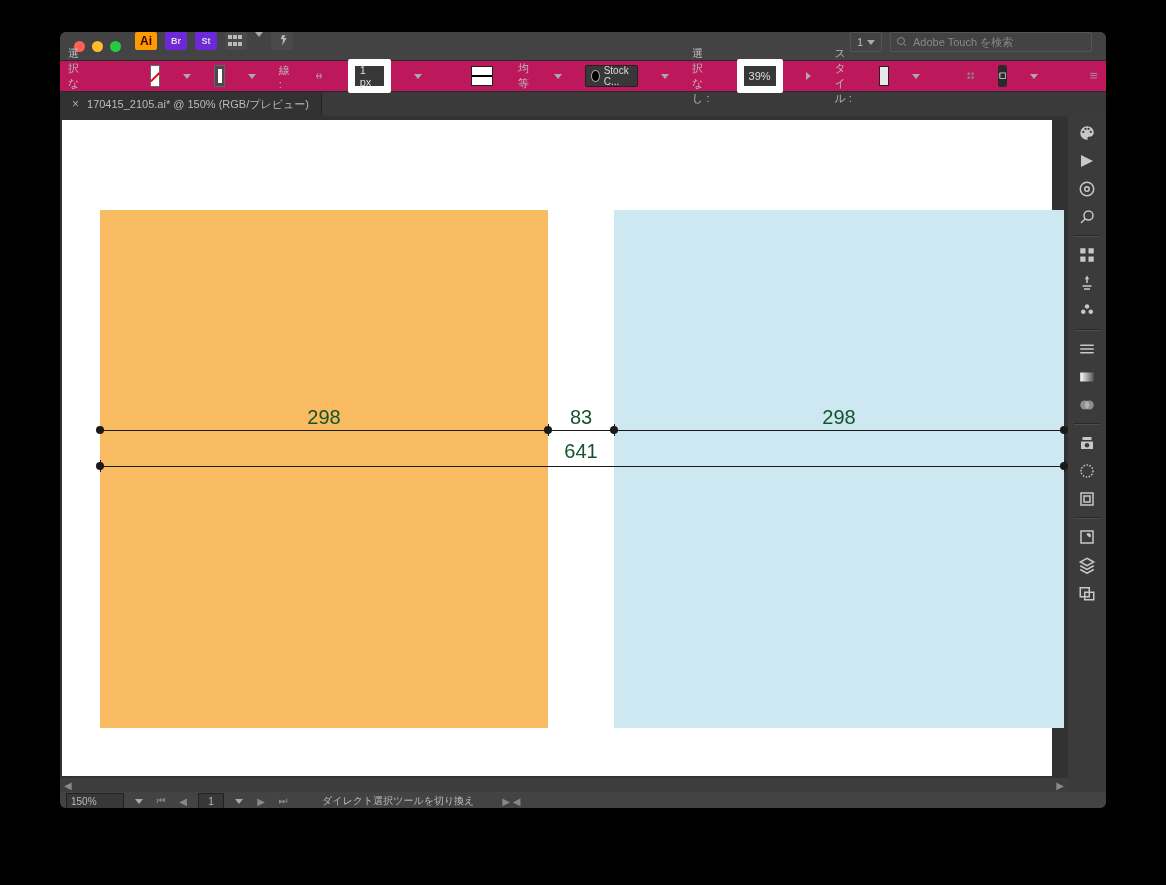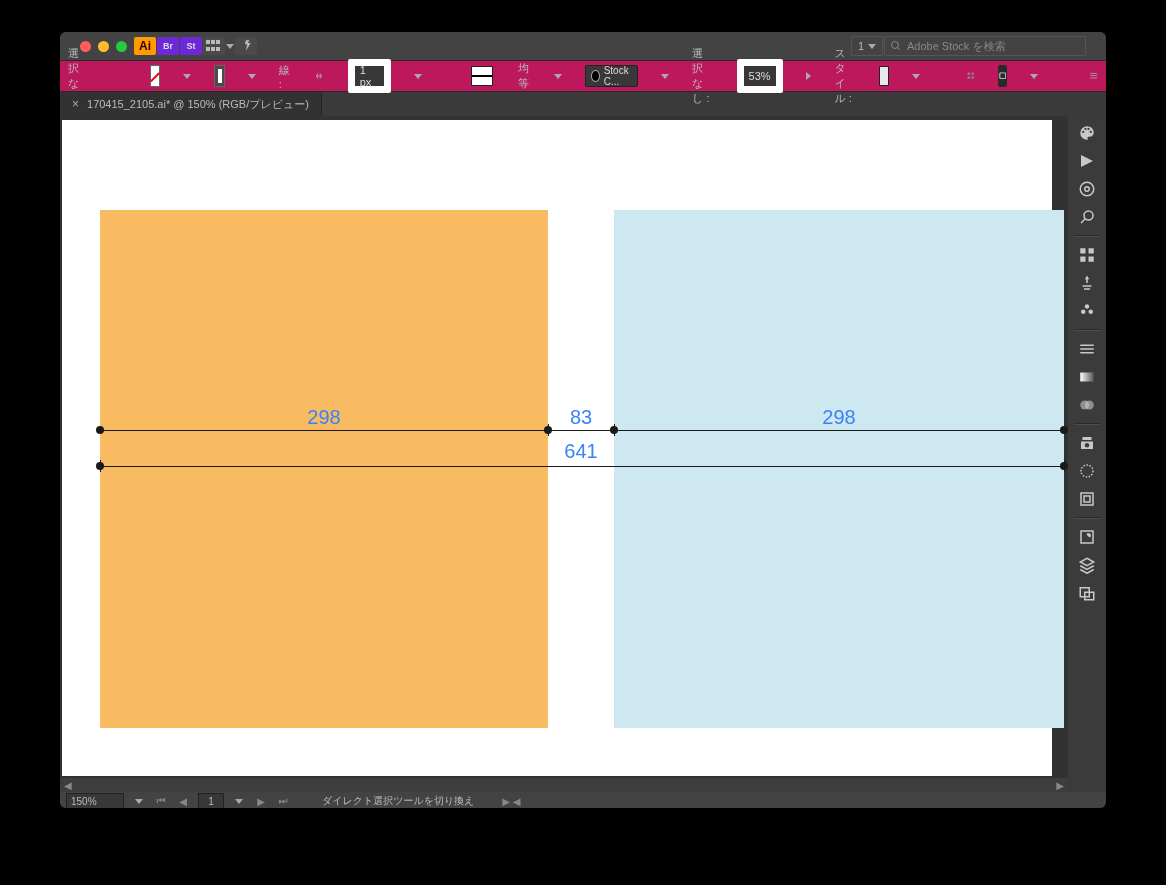--- a/index.html
+++ b/index.html
@@ -1,17 +1,17 @@
 <!DOCTYPE html>
 <html><head>
 <meta charset="utf-8">
 <style>
 html,body{margin:0;padding:0;width:1166px;height:885px;background:#000;font-family:"Helvetica Neue",Arial,sans-serif;font-size:12px;color:#ccc;overflow:hidden}
 .window{position:absolute;left:60px;top:32px;width:1046px;height:776px;background:#323232;border-radius:6px;box-shadow:0 10px 40px rgba(0,0,0,.6);overflow:hidden}
-.titlebar{height:28px;background:#434343;display:flex;align-items:center;padding:0 20px;gap:1px}
+.titlebar{height:28px;background:#434343;display:flex;padding:0 14px;gap:8px}
 .traffic{display:flex;gap:7px;align-items:center}
 .tl{width:11px;height:11px;border-radius:50%}
 .tl.red{background:#ff5f56}
 .tl.yel{background:#ffbd2e}
 .tl.grn{background:#27c93f}
 .ai-logo{width:22px;height:18px;background:#ff9a00;border-radius:2px;display:flex;align-items:center;justify-content:center;color:#330000;font-weight:700;font-size:12px;margin-left:6px}
 .topicon{width:22px;height:18px;background:#6d28d9;border-radius:2px;display:flex;align-items:center;justify-content:center;font-size:9px;color:#ddd;font-weight:700}
 .topicon.dark{background:#4a4a4a}
 .sq6{display:flex;flex-wrap:wrap;width:16px;height:12px;gap:1px}
 .sq6 span{width:4px;height:4px;background:#bbb}
@@ -43,21 +43,21 @@
 .rect{position:absolute;top:90px;height:518px}
 .rect.or{left:38px;width:448px;background:#f9bb62}
 .rect.bl{left:552px;width:450px;background:#cde8f1}
 .mline{position:absolute;left:0;height:0;border-top:1.5px solid #1a1a1a}
 .m1{top:310px;left:38px;width:448px}
 .m2{top:310px;left:486px;width:66px}
 .m3{top:310px;left:552px;width:450px}
 .m4{top:346px;left:38px;width:964px}
 .anch{width:8px;height:8px;background:#1a1a1a;border-radius:50%;position:absolute;transform:translate(-50%,-50%)}
 .vcap{position:absolute;width:0;height:12px;border-left:1.5px solid #1a1a1a;transform:translateY(-50%)}
-.mlabel{position:absolute;color:#3b82f6;font-size:20px;font-family:Arial,sans-serif;transform:translate(-50%,0)}
+.mlabel{position:absolute;color:#14532d;font-size:20px;font-family:Arial,sans-serif;transform:translate(-50%,0)}
 .scrollH{position:absolute;left:0;right:0;bottom:0;height:14px;background:#3d3d3d;display:flex;align-items:center;justify-content:space-between;padding:0 4px}
 .scrollH .arr{color:#888;font-size:10px}
 .sidepanel{width:38px;background:#3b3b3b;display:flex;flex-direction:column;align-items:center;padding-top:4px;gap:2px}
 .pbtn{width:30px;height:26px;display:flex;align-items:center;justify-content:center;color:#c8c8c8;border-radius:2px}
 .pbtn svg{width:18px;height:18px}
 .psep{width:26px;height:1px;background:#2a2a2a;margin:3px 0;border-bottom:1px solid #4d4d4d}
 .statusbar{height:18px;background:#434343;display:flex;align-items:center;padding:0 6px;gap:8px;color:#bbb;font-size:10px}
 .zoomf{width:48px;height:14px;background:#383838;border:1px solid #222;display:flex;align-items:center;padding:0 4px}
 .navbtn{width:14px;height:14px;display:flex;align-items:center;justify-content:center;color:#888}
 .pgfield{width:24px;height:14px;background:#383838;border:1px solid #222;display:flex;align-items:center;justify-content:center}
@@ -97,21 +97,21 @@
     <div class="flex-spacer"></div>
     <div class="ws-sel">
       <span>1</span>
       <span class="chev"></span>
     </div>
     <div class="search">
       <svg width="12" height="12" viewBox="0 0 24 24" fill="none" stroke="#888" stroke-width="2">
           <circle cx="10" cy="10" r="7"></circle>
           <line x1="20" y1="20" x2="15" y2="15"></line>
         </svg>
-      <span>Adobe Stock を検索</span>
+      <span>Adobe Touch を検索</span>
     </div>
   </div>
 
   <div class="ctrlbar">
     <span class="lbl">選択なし</span>
     <div style="width:40px"></div>
     <div class="swatch noFill"></div>
     <div class="dd">
         <span class="chev"></span>
       </div>
@@ -141,21 +141,21 @@
       </div>
     <div class="brushprev">
       <div class="circ"></div>
       <span>Stock C...</span>
     </div>
     <div class="dd">
         <span class="chev"></span>
       </div>
     <span class="lbl">選択なし :</span>
     <div class="numfield">
-        <span>53%</span>
+        <span>39%</span>
       </div>
     <div class="dd">
         <span class="chevR"></span>
       </div>
     <span class="lbl">スタイル :</span>
     <div class="styleSw"></div>
     <div class="dd">
         <span class="chev"></span>
       </div>
     <div class="flex-spacer"></div>

